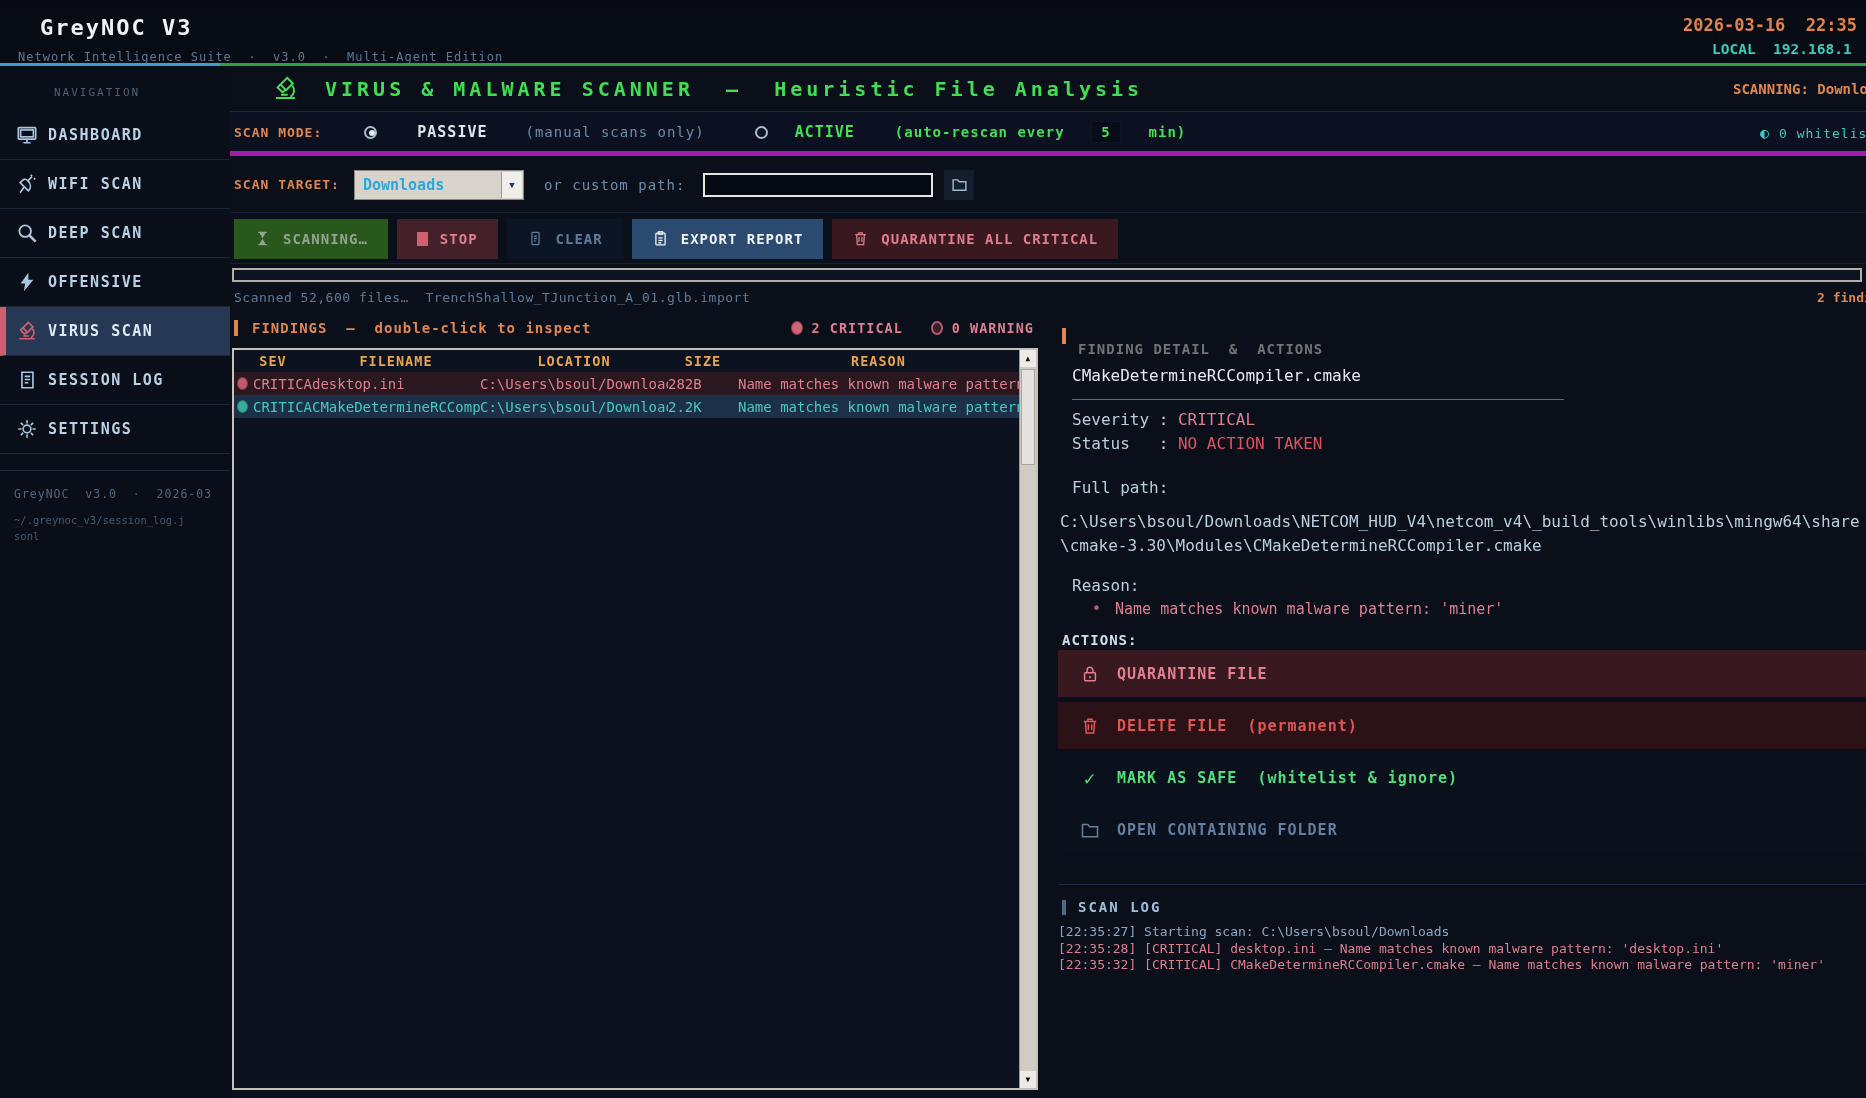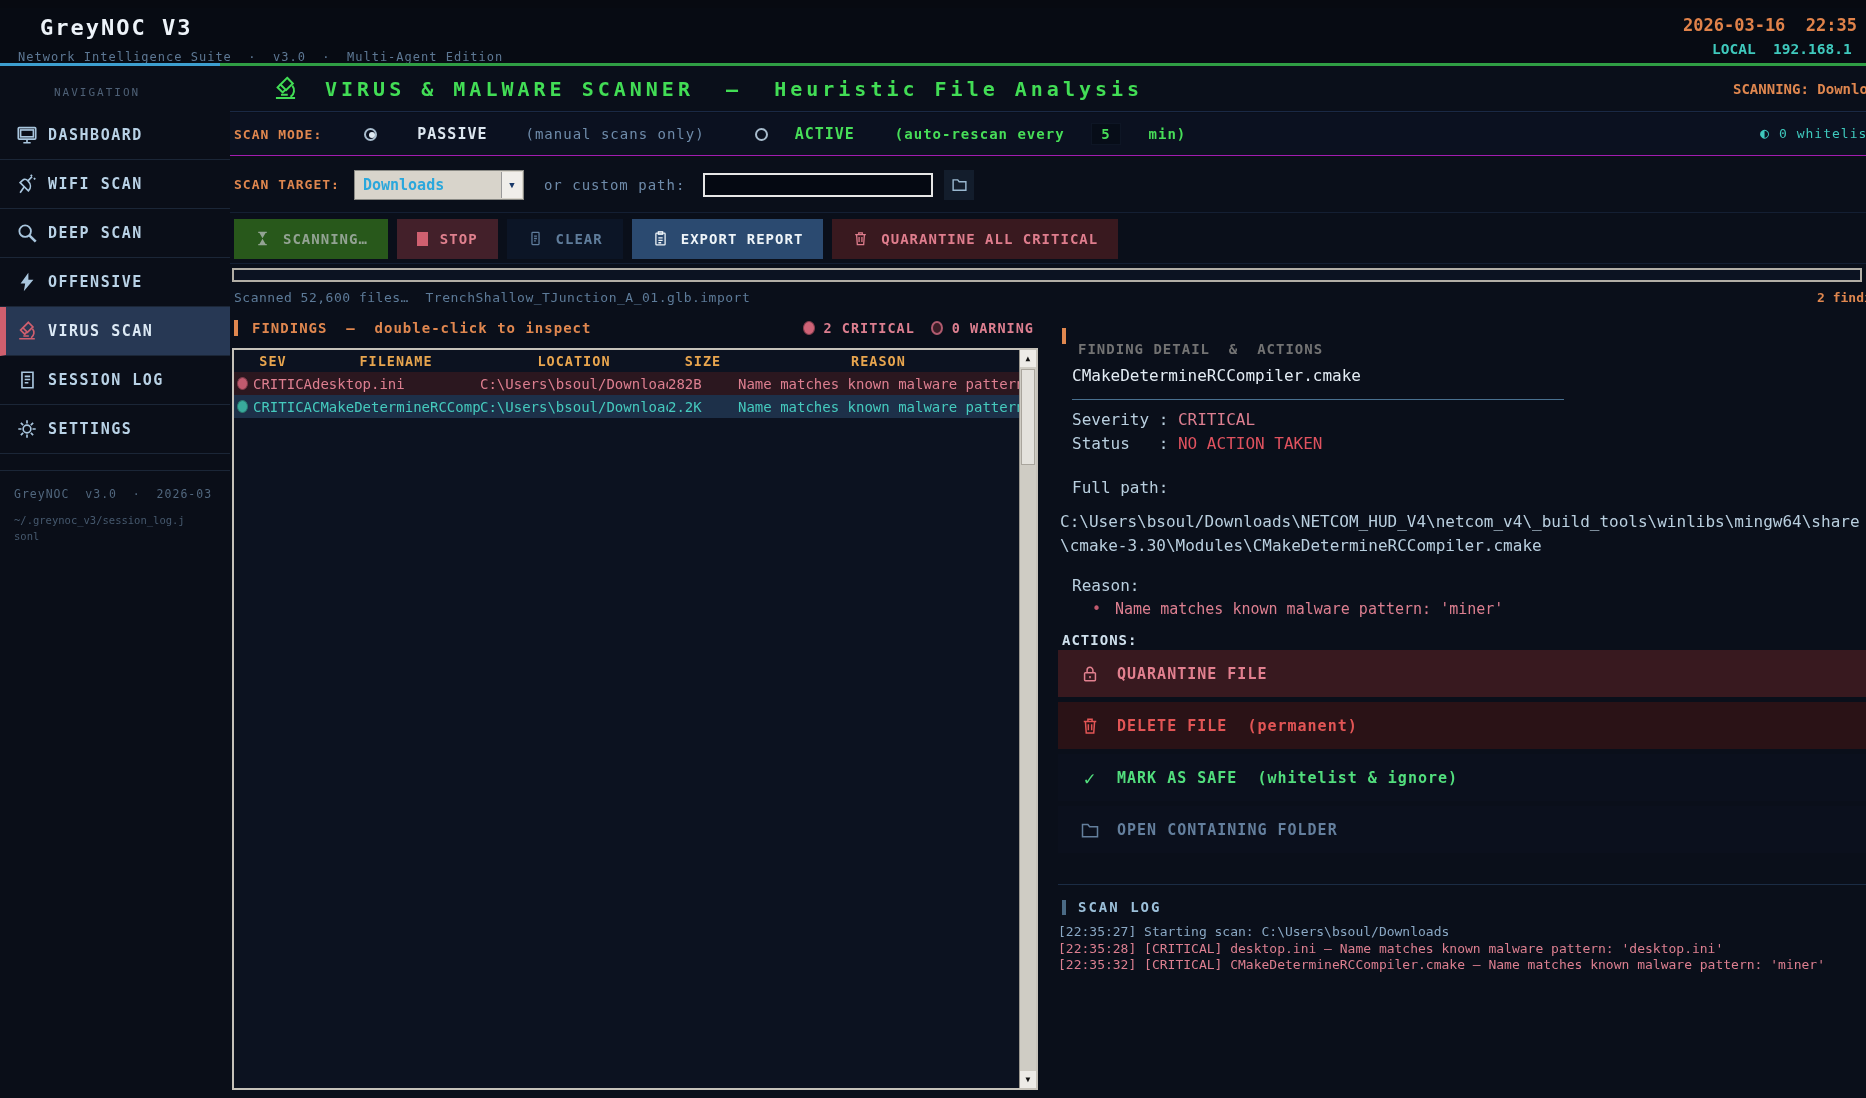--- a/index.html
+++ b/index.html
@@ -27,21 +27,21 @@
   .side-item.active .si-label{color:#dce9f5;}
   .side-footer{margin-top:16px;border-top:1px solid #1b2637;padding:16px 12px 0 14px;}
   .sf-ver{font-size:11.5px;color:#51677e;letter-spacing:1px;white-space:pre;}
   .sf-path{margin-top:11px;font-size:10.5px;color:#46596e;width:172px;word-break:break-all;line-height:1.55;}
   
   .main{position:absolute;left:230px;top:66px;right:0;bottom:0;background:#0a0f1a;}
   .scan-header{position:absolute;left:0;top:0;width:100%;height:46px;border-bottom:1px solid #1a2945;display:flex;align-items:center;}
   .sh-icon{margin-left:42px;width:27px;height:27px;color:#42dd55;flex:none;}
   .sh-title{margin-left:26px;font-size:20px;font-weight:bold;color:#42dd55;letter-spacing:4px;white-space:pre;}
   .sh-status{position:absolute;left:1503px;top:15px;font-size:14px;font-weight:bold;color:#e0874f;white-space:pre;}
-  .mode-row{position:absolute;left:0;top:47px;width:100%;height:43px;border-bottom:1px solid #a21caf;display:flex;align-items:center;background:#0b1120;gap:16px;}
+  .mode-row{position:absolute;left:0;top:47px;width:100%;height:43px;border-bottom:5px solid #a21caf;display:flex;align-items:center;background:#0b1120;gap:16px;}
   .mr-label{margin-left:4px;font-size:13px;font-weight:bold;color:#e0874f;letter-spacing:1px;}
   .radio{width:13px;height:13px;border:2px solid #a8bccd;border-radius:50%;position:relative;flex:none;}
   .r1{margin-left:26px;}
   .r2{margin-left:34px;}
   .radio.sel::after{content:"";position:absolute;left:2.5px;top:2.5px;width:6px;height:6px;background:#dfeaf2;border-radius:50%;}
   .mr-passive{margin-left:24px;font-size:15px;font-weight:bold;color:#dce6ef;letter-spacing:1px;}
   .mr-note{margin-left:22px;font-size:14px;color:#6f8cab;letter-spacing:1px;white-space:pre;}
   .mr-active{margin-left:11px;font-size:15px;font-weight:bold;color:#47de58;letter-spacing:1px;}
   .mr-anote{margin-left:24px;font-size:14px;font-weight:bold;color:#47de58;letter-spacing:1px;white-space:pre;}
   .mr-interval{margin-left:10px;width:30px;height:22px;background:#070d18;border:1px solid #0e1625;color:#47de58;font:bold 14px "DejaVu Sans Mono","Liberation Mono",monospace;text-align:center;}
@@ -66,21 +66,21 @@
   .b-clear{background:#0c1526;color:#607d9c;}
   .b-export{background:#2b4a70;color:#eef4f8;}
   .b-quar{background:#39191f;color:#df7d8d;}
   .progress{position:absolute;left:2px;top:202px;width:1630px;height:14px;border:2px solid #b2aea6;background:#0c1322;}
   .status-row{position:absolute;left:4px;top:224px;font-size:13px;color:#5d7b99;letter-spacing:.5px;white-space:pre;}
   .findings-count{position:absolute;left:1587px;top:224px;font-size:13px;font-weight:bold;color:#e0874f;white-space:pre;}
   
   .findings-header{position:absolute;left:4px;top:246px;height:32px;width:800px;display:flex;align-items:center;}
   .fh-bar{width:4px;height:16px;background:#e0874f;margin-right:14px;flex:none;}
   .fh-title{font-size:14px;font-weight:bold;color:#e0874f;letter-spacing:1px;white-space:pre;}
-  .fh-badges{margin-left:auto;display:flex;align-items:center;gap:16px;}
+  .fh-badges{margin-left:auto;display:flex;align-items:center;gap:28px;}
   .badge{display:flex;align-items:center;gap:9px;font-size:13.5px;font-weight:bold;color:#dd7f90;letter-spacing:1px;white-space:pre;}
   .dot-crit{width:12px;height:14px;background:#cf6377;border:1px solid #8a4050;border-radius:50%;flex:none;}
   .dot-warn{width:12px;height:14px;border:2px solid #b05a6e;background:#3a1d26;border-radius:50%;flex:none;}
   .table-panel{position:absolute;left:2px;top:282px;width:806px;bottom:8px;background:#0c1220;border:2px solid #c6c2ba;}
   .t-grid{display:grid;grid-template-columns:78px 168px 188px 70px 1fr;align-items:center;}
   .t-head{height:22px;font-size:13.5px;font-weight:bold;color:#e8a54e;letter-spacing:1px;margin-right:17px;}
   .t-head span{text-align:center;overflow:hidden;white-space:nowrap;}
   .t-row{height:23px;font-size:14px;margin-right:17px;cursor:default;}
   .t-row .cell{overflow:hidden;white-space:nowrap;}
   .sev-cell{display:flex;align-items:center;gap:5px;padding-left:3px;overflow:hidden;white-space:nowrap;}

